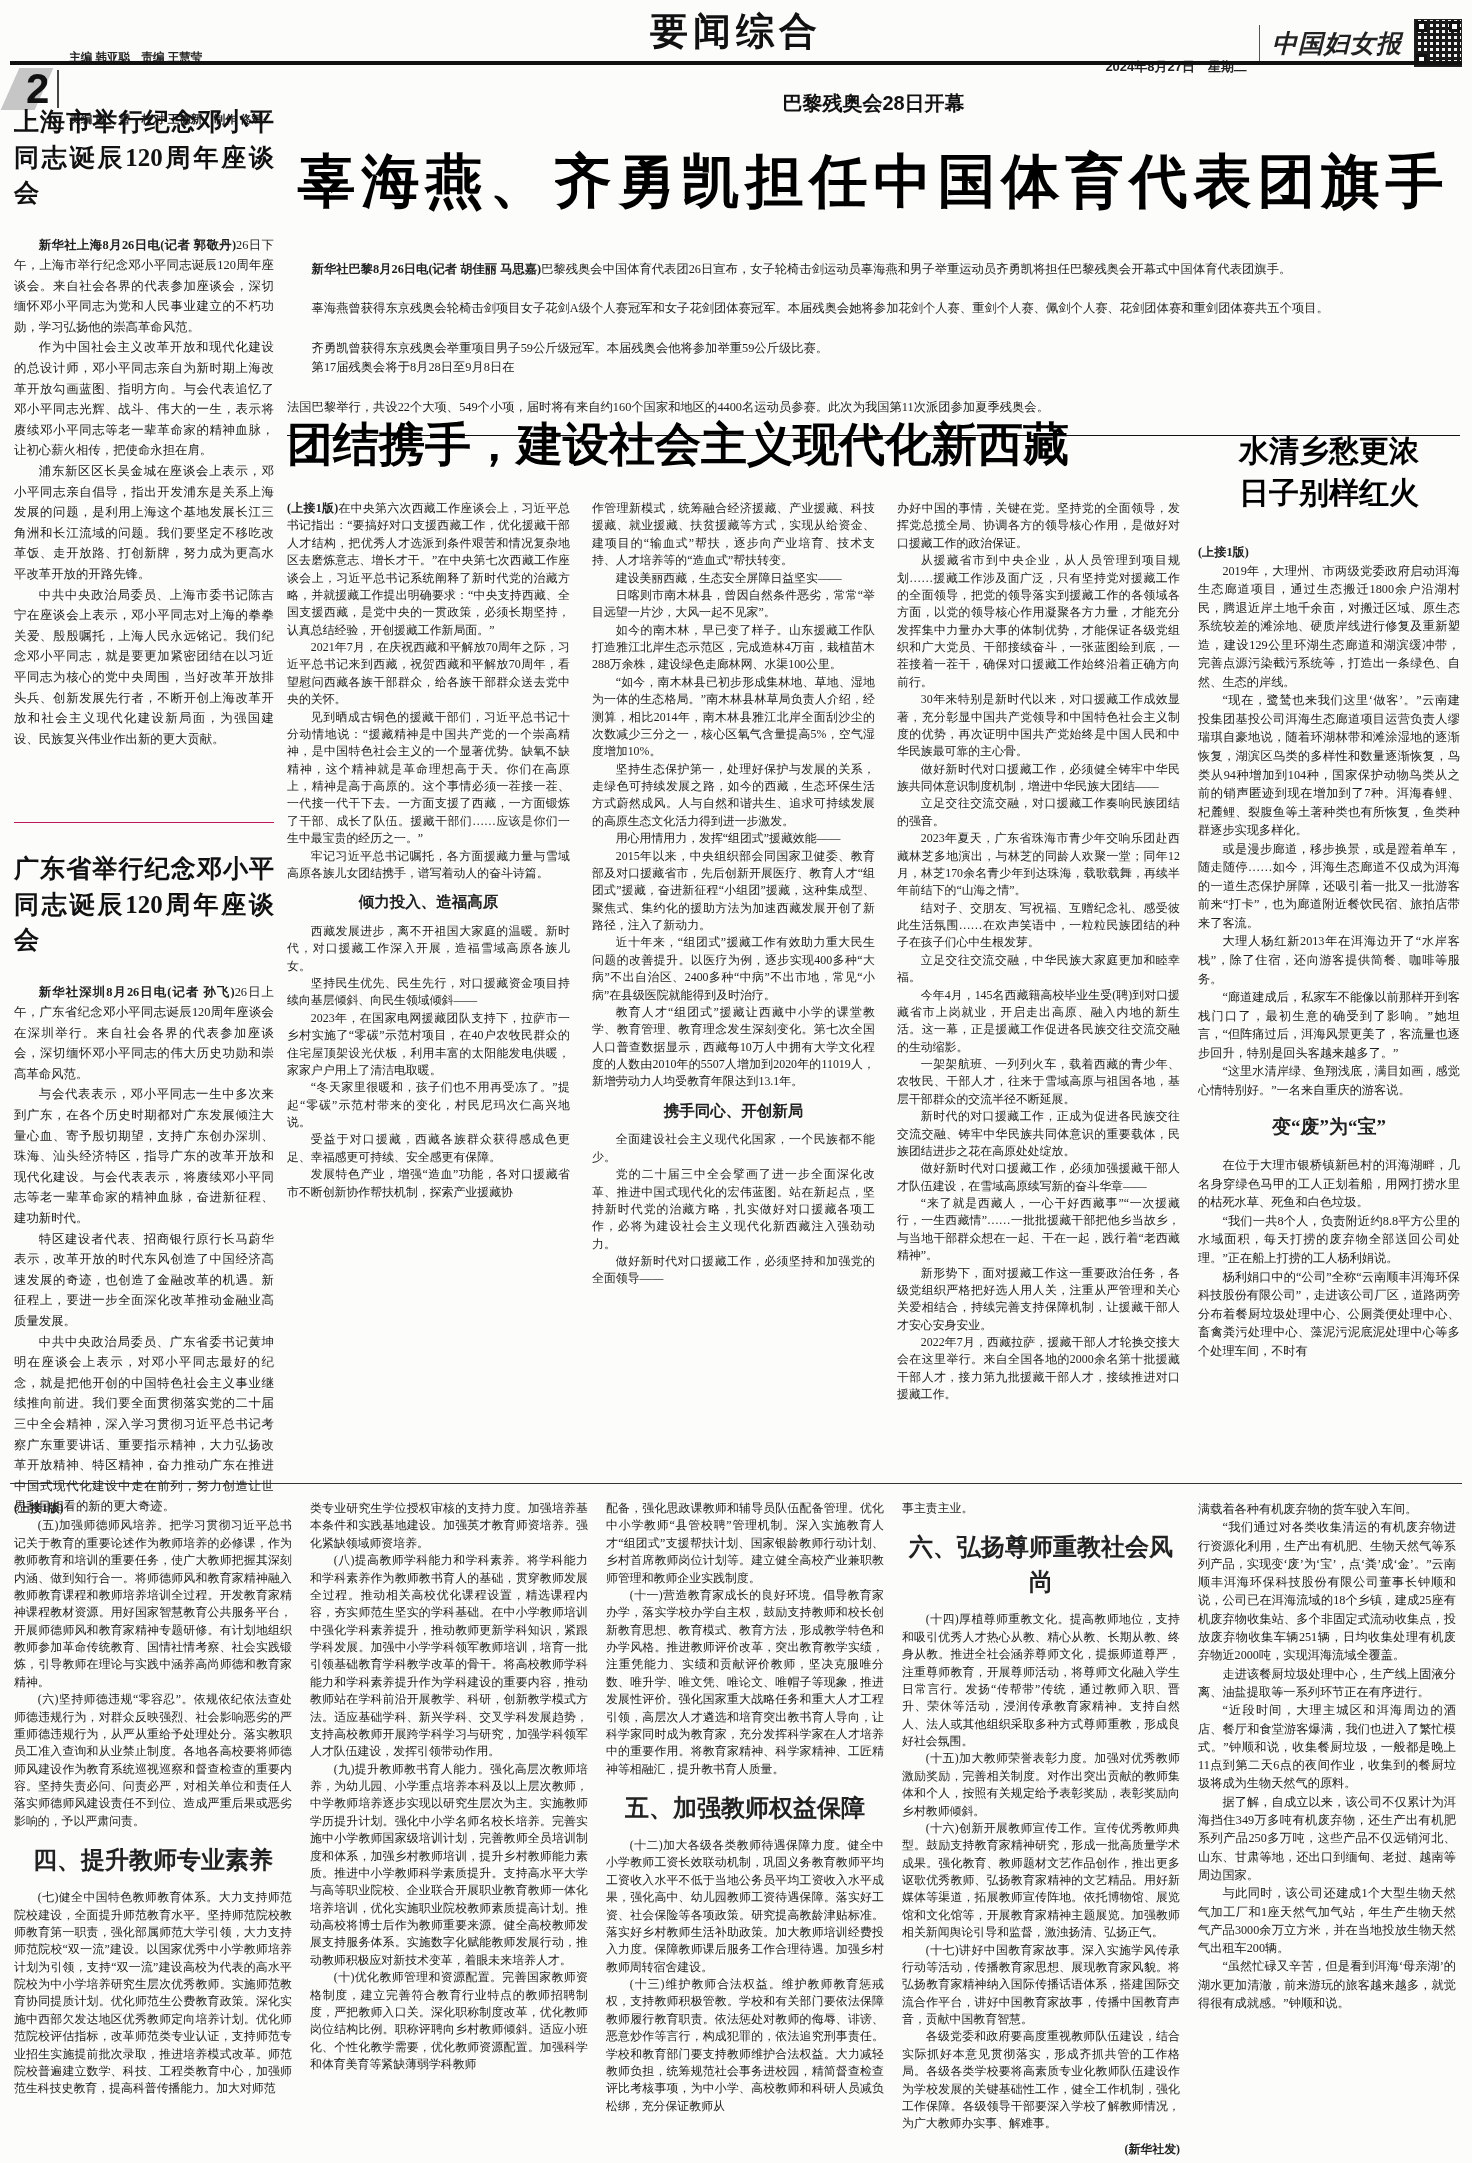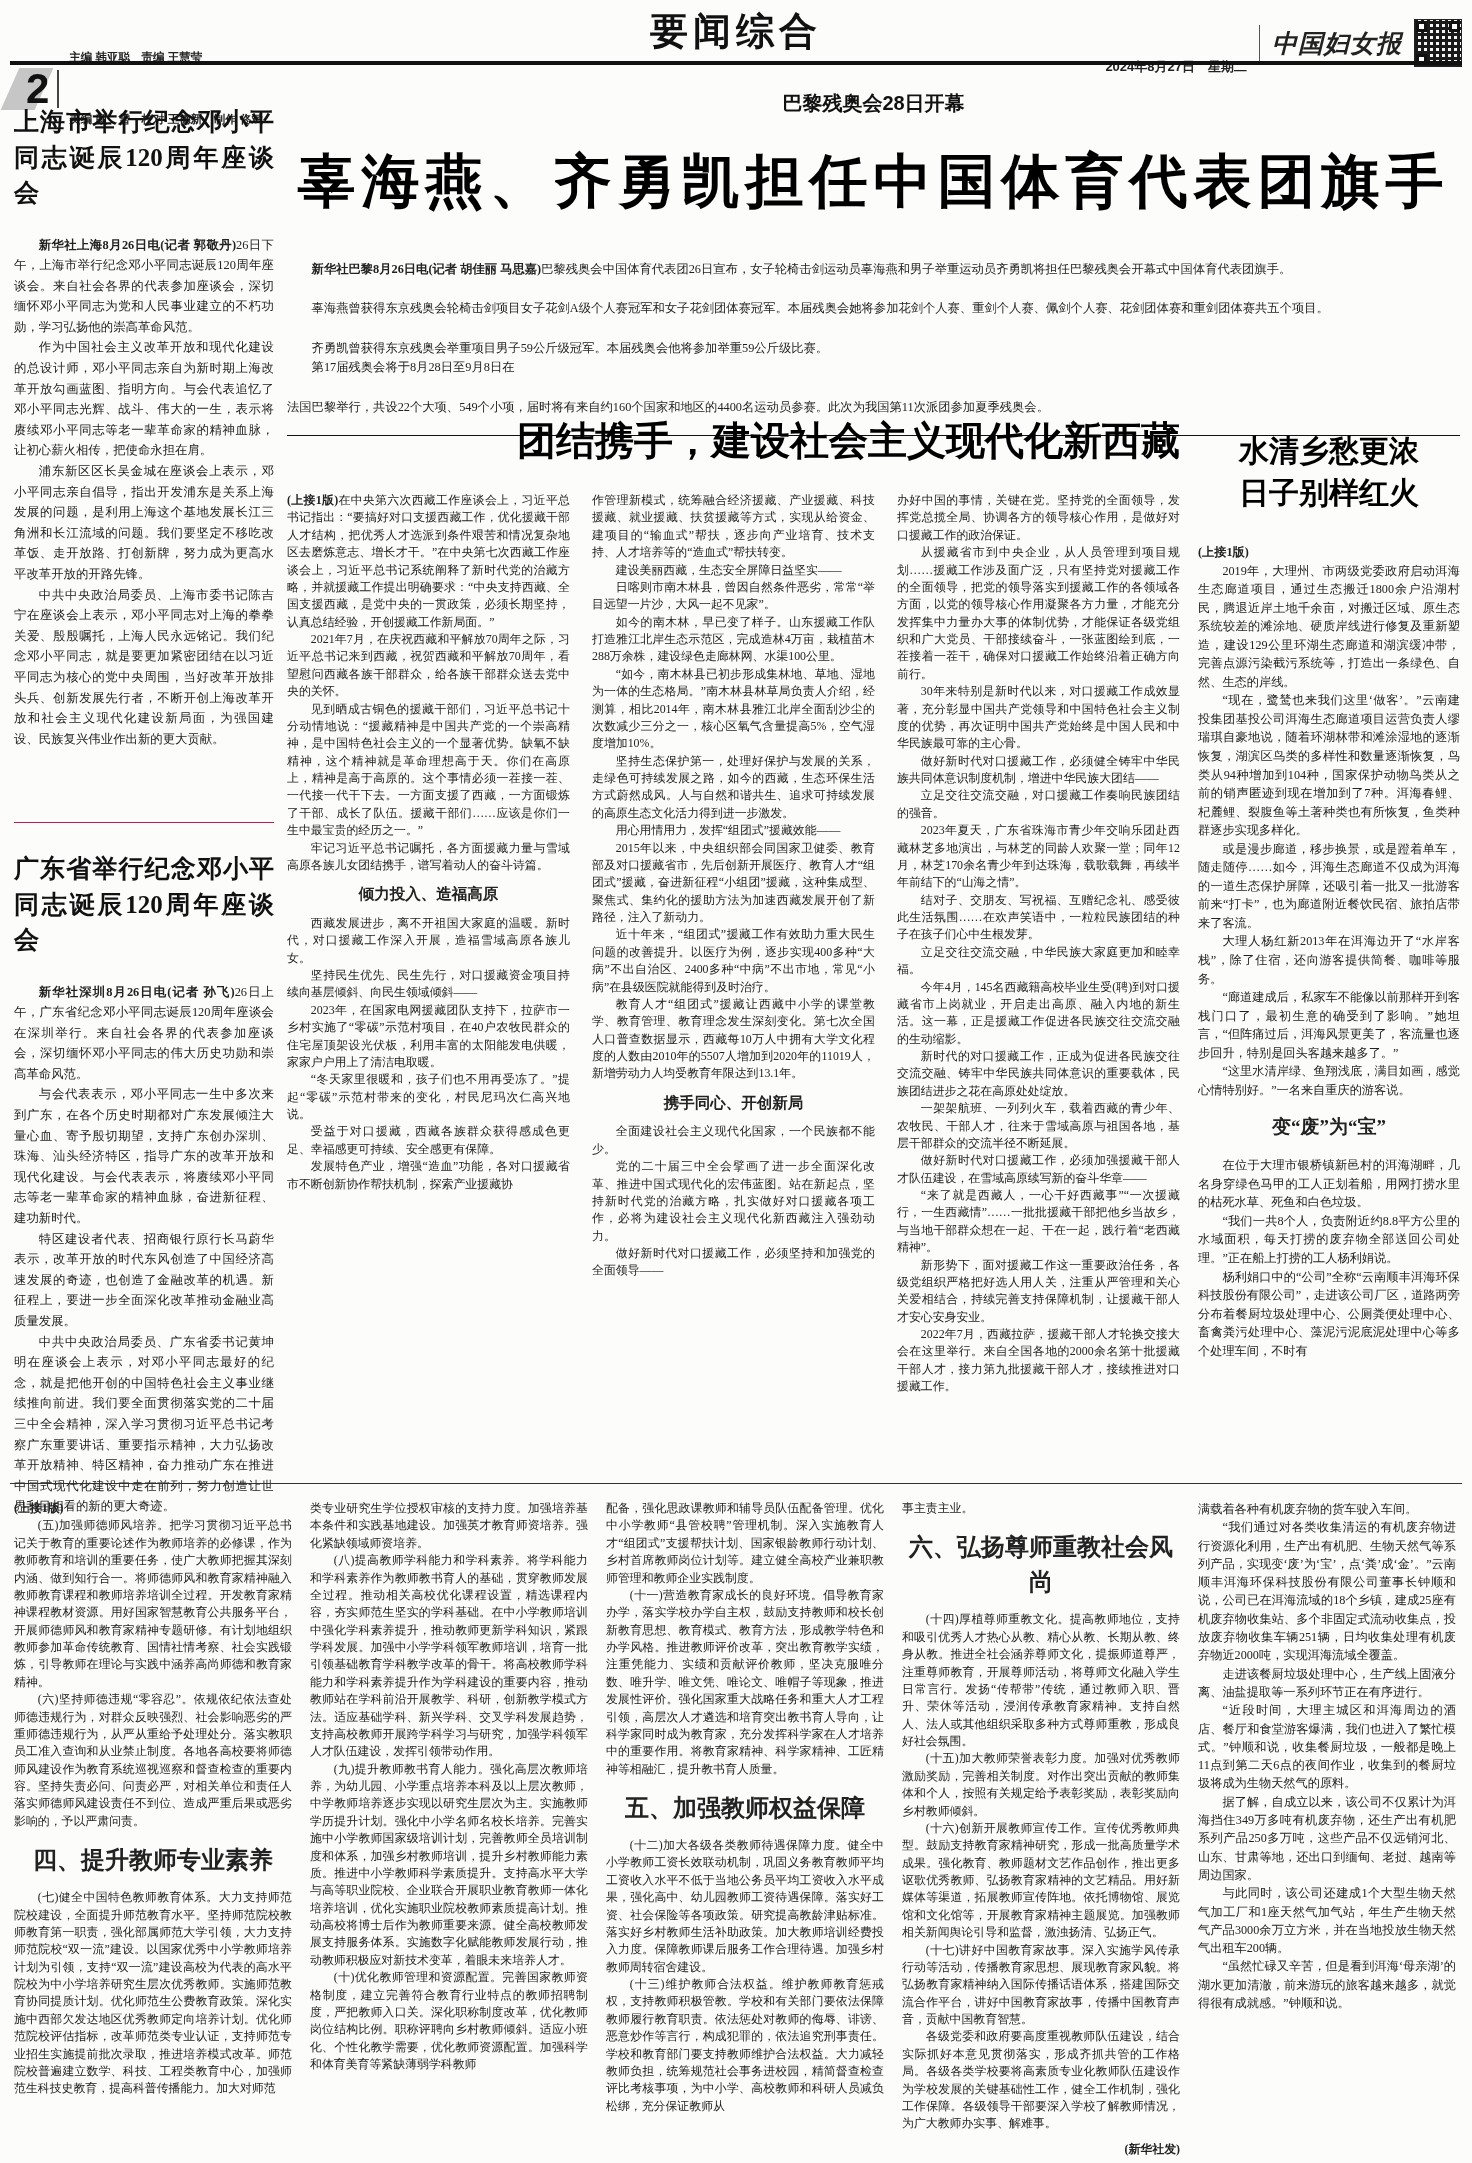--- a/index.html
+++ b/index.html
@@ -44,21 +44,21 @@
   
   .center-top{position:absolute;left:287px;top:66px;width:1173px;}
   .kicker{text-align:center;font-family:"Liberation Sans",sans-serif;font-weight:700;font-size:20px;margin-top:24px;color:#111;}
   .main-head{text-align:center;font-size:58px;font-weight:900;letter-spacing:6px;margin-top:26px;white-space:nowrap;color:#000;}
   .para-cols{display:flex;gap:20px;margin-top:24px;flex-direction:column;}
   .pcol{flex:1;font-size:12.3px;line-height:1.58;text-align:justify;}
   .center-top-rule{border-bottom:1.5px solid #111;margin-top:18px;}
 
   
   .tibet{position:absolute;left:287px;top:402px;width:893px;height:1060px;overflow:hidden;}
-  .tibet-head{text-align:right;font-size:39px;font-weight:900;margin:12px 0 24px;color:#000;}
+  .tibet-head{text-align:left;font-size:46px;font-weight:900;margin:12px 0 24px;color:#000;}
   .tibet-cols{display:flex;gap:22px;}
   .tcol{width:283px;font-size:11.9px;line-height:1.46;text-align:justify;height:956px;overflow:hidden;}
 
   
   .erhai{position:absolute;left:1198px;top:402px;width:262px;height:1078px;overflow:hidden;}
   .erhai-head{text-align:center;font-size:30px;font-weight:900;line-height:1.4;margin:28px 0 29px;color:#000;}
   .erhai-body{font-size:12.2px;line-height:1.52;text-align:justify;}
   .erhai .blk-h, .bcol-erhai .blk-h{font-family:"Liberation Serif",serif;font-size:19px;margin:14px 0;}
 
   
@@ -174,22 +174,22 @@
       <div class="tcol">
           <p class="blk-flow">办好中国的事情，关键在党。坚持党的全面领导，发挥党总揽全局、协调各方的领导核心作用，是做好对口援藏工作的政治保证。</p>
           <p class="blk-p">从援藏省市到中央企业，从人员管理到项目规划……援藏工作涉及面广泛，只有坚持党对援藏工作的全面领导，把党的领导落实到援藏工作的各领域各方面，以党的领导核心作用凝聚各方力量，才能充分发挥集中力量办大事的体制优势，才能保证各级党组织和广大党员、干部接续奋斗，一张蓝图绘到底，一茬接着一茬干，确保对口援藏工作始终沿着正确方向前行。</p>
           <p class="blk-p">30年来特别是新时代以来，对口援藏工作成效显著，充分彰显中国共产党领导和中国特色社会主义制度的优势，再次证明中国共产党始终是中国人民和中华民族最可靠的主心骨。</p>
           <p class="blk-p">做好新时代对口援藏工作，必须健全铸牢中华民族共同体意识制度机制，增进中华民族大团结——</p>
           <p class="blk-p">立足交往交流交融，对口援藏工作奏响民族团结的强音。</p>
           <p class="blk-p">2023年夏天，广东省珠海市青少年交响乐团赴西藏林芝多地演出，与林芝的同龄人欢聚一堂；同年12月，林芝170余名青少年到达珠海，载歌载舞，再续半年前结下的“山海之情”。</p>
           <p class="blk-p">结对子、交朋友、写祝福、互赠纪念礼、感受彼此生活氛围……在欢声笑语中，一粒粒民族团结的种子在孩子们心中生根发芽。</p>
           <p class="blk-p">立足交往交流交融，中华民族大家庭更加和睦幸福。</p>
           <p class="blk-p">今年4月，145名西藏籍高校毕业生受(聘)到对口援藏省市上岗就业，开启走出高原、融入内地的新生活。这一幕，正是援藏工作促进各民族交往交流交融的生动缩影。</p>
+          <p class="blk-p">一架架航班、一列列火车，载着西藏的青少年、农牧民、干部人才，往来于雪域高原与祖国各地，基层干部群众的交流半径不断延展。</p>
           <p class="blk-p">新时代的对口援藏工作，正成为促进各民族交往交流交融、铸牢中华民族共同体意识的重要载体，民族团结进步之花在高原处处绽放。</p>
-          <p class="blk-p">一架架航班、一列列火车，载着西藏的青少年、农牧民、干部人才，往来于雪域高原与祖国各地，基层干部群众的交流半径不断延展。</p>
           <p class="blk-p">做好新时代对口援藏工作，必须加强援藏干部人才队伍建设，在雪域高原续写新的奋斗华章——</p>
           <p class="blk-p">“来了就是西藏人，一心干好西藏事”“一次援藏行，一生西藏情”……一批批援藏干部把他乡当故乡，与当地干部群众想在一起、干在一起，践行着“老西藏精神”。</p>
           <p class="blk-p">新形势下，面对援藏工作这一重要政治任务，各级党组织严格把好选人用人关，注重从严管理和关心关爱相结合，持续完善支持保障机制，让援藏干部人才安心安身安业。</p>
           <p class="blk-p">2022年7月，西藏拉萨，援藏干部人才轮换交接大会在这里举行。来自全国各地的2000余名第十批援藏干部人才，接力第九批援藏干部人才，接续推进对口援藏工作。</p>
         </div>
     </div>
   </div>
 
   <div class="erhai">
     <h1 class="erhai-head">

